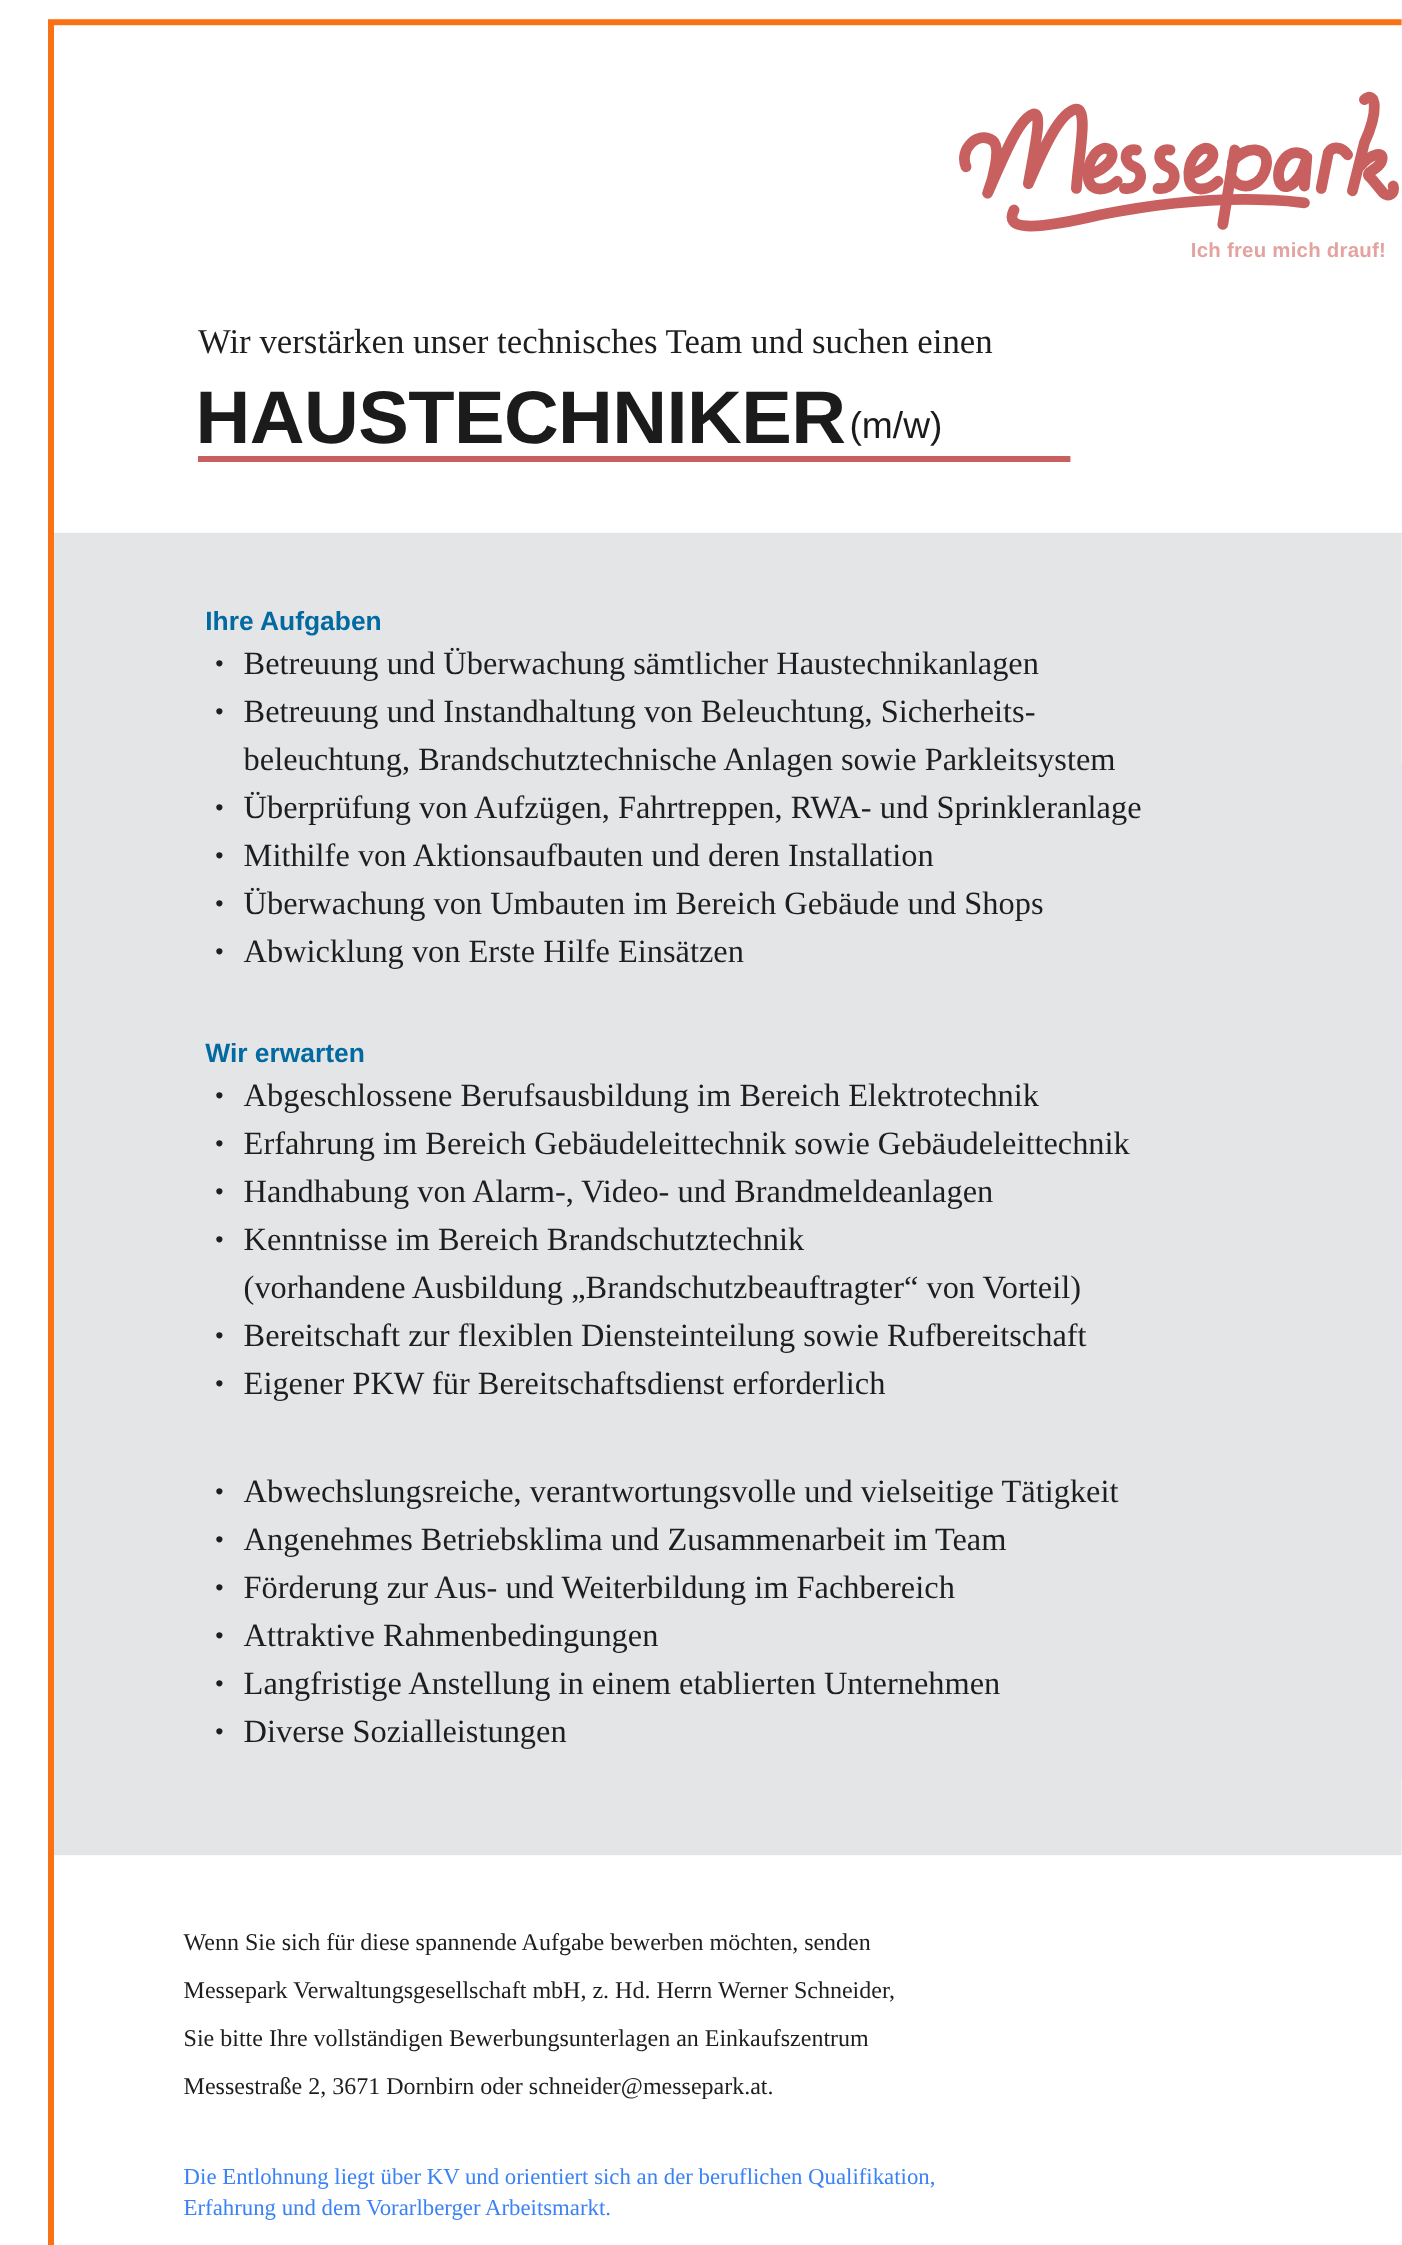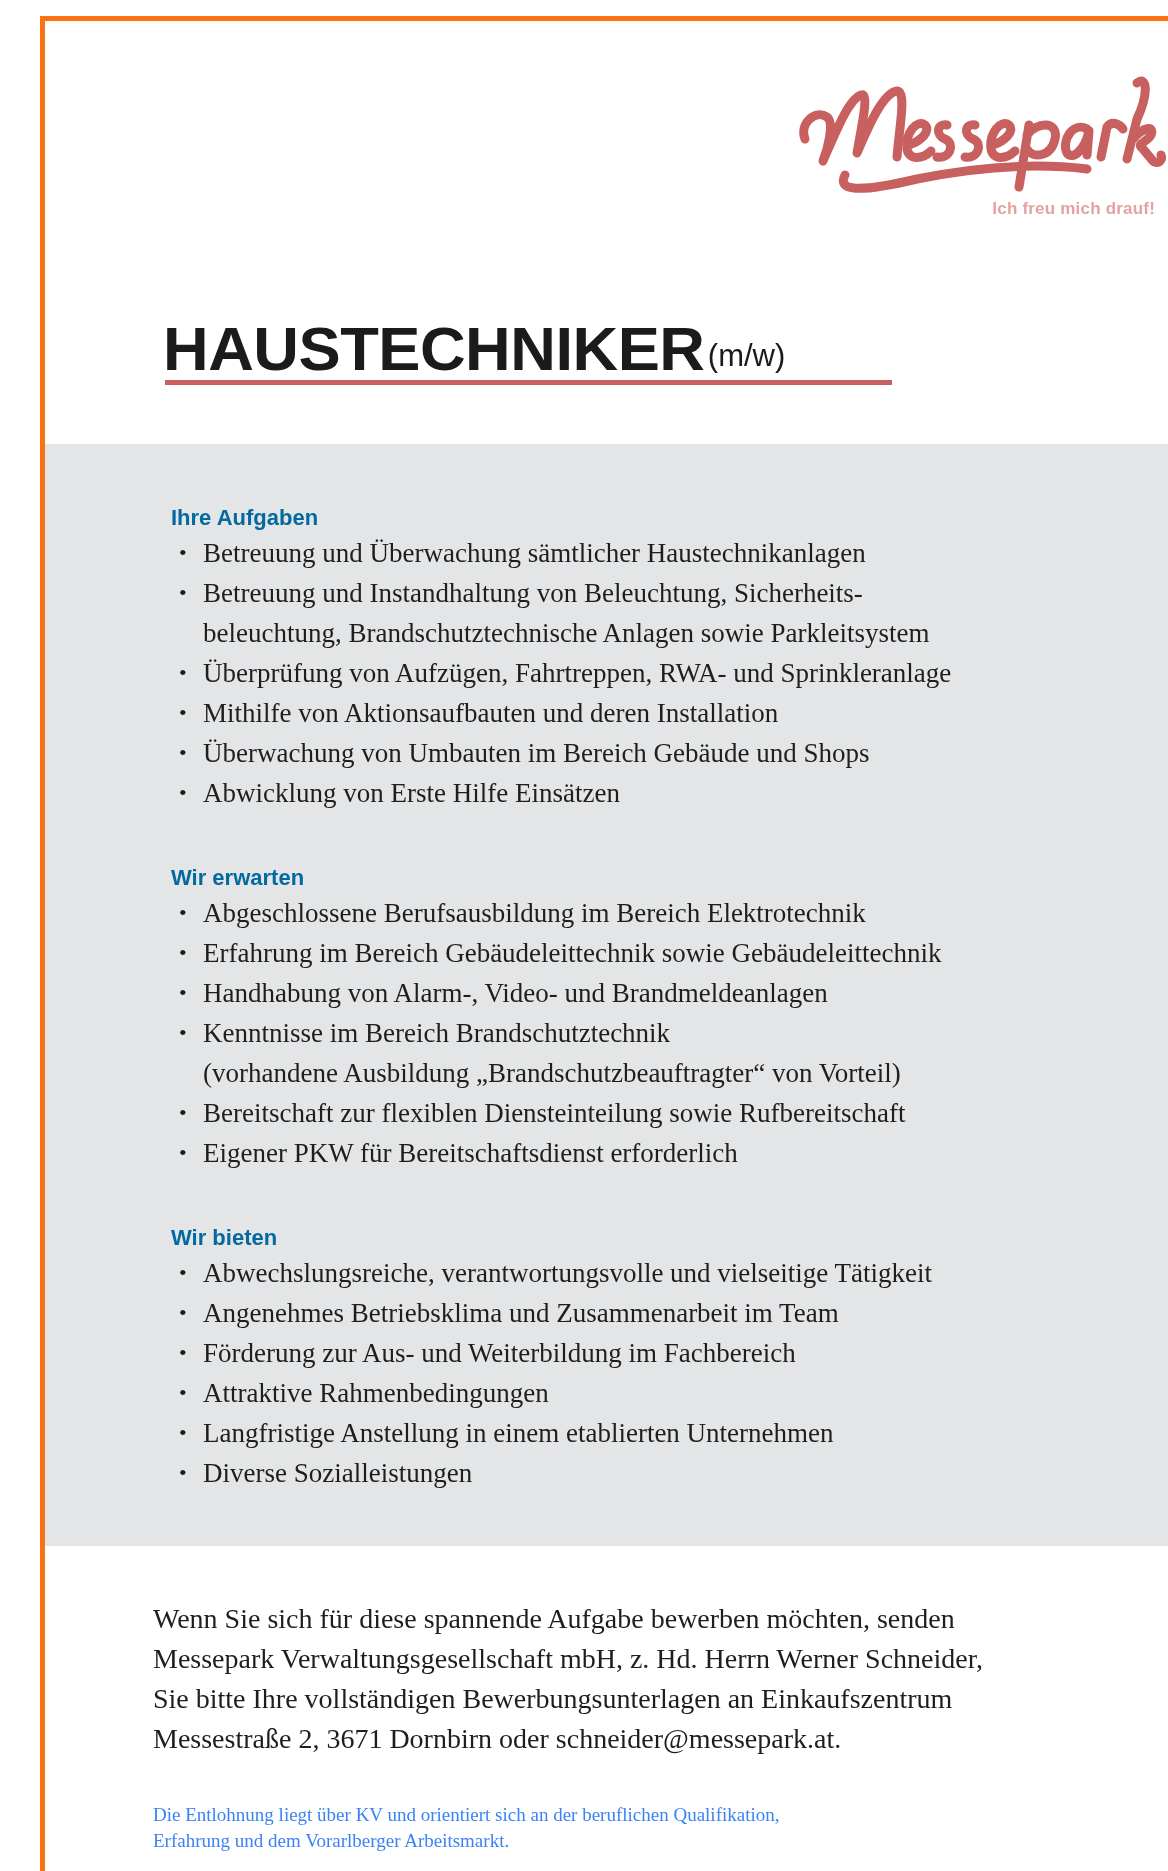--- a/index.html
+++ b/index.html
@@ -46,21 +46,21 @@
     position: relative; padding-left: 32px;
     font-family: "Liberation Serif", serif; font-size: 27px; line-height: 40px;
     color: #1e1e1e; white-space: nowrap;
   }
   .list li .bullet {
     position: absolute; left: 8px; top: 0; font-size: 22px;
   }
   .list li .text { display: block; white-space: pre-line; }
   .apply {
     position: absolute; left: 108px; top: 1578px; width: 1000px;
-    font-family: "Liberation Serif", serif; font-size: 28px; line-height: 40px;
+    font-family: "Liberation Serif", serif; font-size: 20px; line-height: 40px;
     color: #1e1e1e;
   }
   .apply span { display: block; white-space: nowrap; }
   .footnote {
     position: absolute; left: 108px; top: 1781px;
     font-family: "Liberation Serif", serif; font-size: 19px; line-height: 26px;
     color: #3b82f6;
   }
   .footnote span { display: block; white-space: nowrap; }
 </style>
@@ -90,20 +90,21 @@
         <path d="M304 88 L310 58 C314 52 322 54 326 60"></path>
 
         <path d="M340 14 C350 6 352 24 340 50 L330 90 M336 70 C346 58 358 56 354 66 C350 74 338 74 346 80 L356 92 C360 96 366 92 364 86"></path>
 
         <path d="M48 106 C40 122 60 124 120 110 C180 98 240 94 290 100"></path>
       </g>
     </svg>
     <span class="tagline">Ich freu mich drauf!</span>
   </div>
 
+  <div class="intro">Wir verstärken unser technisches Team und suchen einen</div>
 
   <div class="title-row">
     <span class="title-main">HAUSTECHNIKER</span><span class="title-suffix">(m/w)</span>
   </div>
   <div class="title-underline"></div>
 
   <div class="band"></div>
 
   <div class="section" style="top:482px;">
     <div class="section-heading">Ihre Aufgaben</div>
@@ -161,21 +162,20 @@
           <span class="text">Bereitschaft zur flexiblen Diensteinteilung sowie Rufbereitschaft</span>
         </li>
       <li>
           <span class="bullet">•</span>
           <span class="text">Eigener PKW für Bereitschaftsdienst erforderlich</span>
         </li>
     </ul>
   </div>
 
   <div class="section" style="top:1202px;">
-    <div class="section-heading">Wir bieten</div>
     <ul class="list">
       <li>
           <span class="bullet">•</span>
           <span class="text">Abwechslungsreiche, verantwortungsvolle und vielseitige Tätigkeit</span>
         </li>
       <li>
           <span class="bullet">•</span>
           <span class="text">Angenehmes Betriebsklima und Zusammenarbeit im Team</span>
         </li>
       <li>

